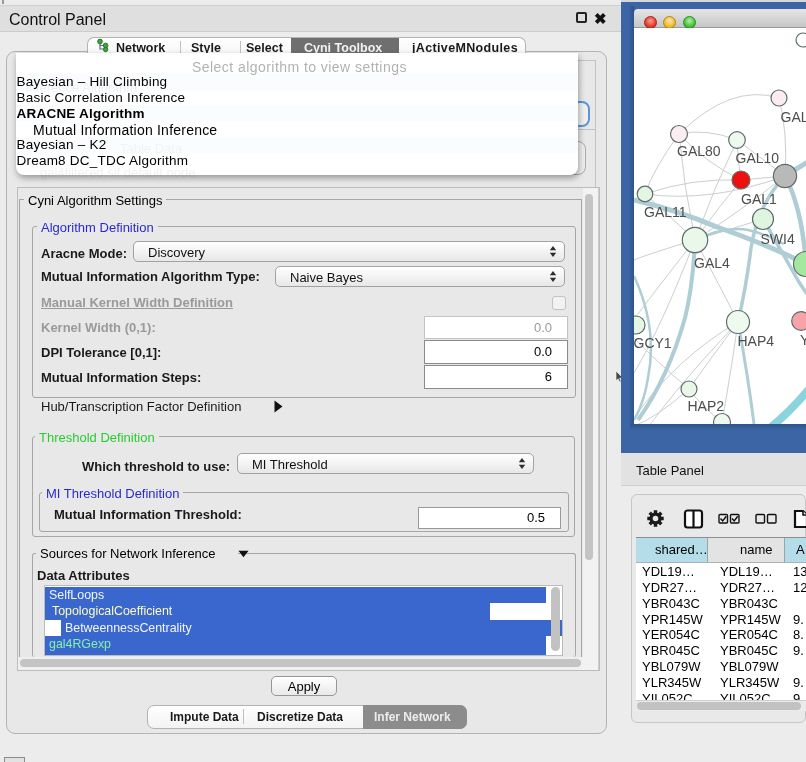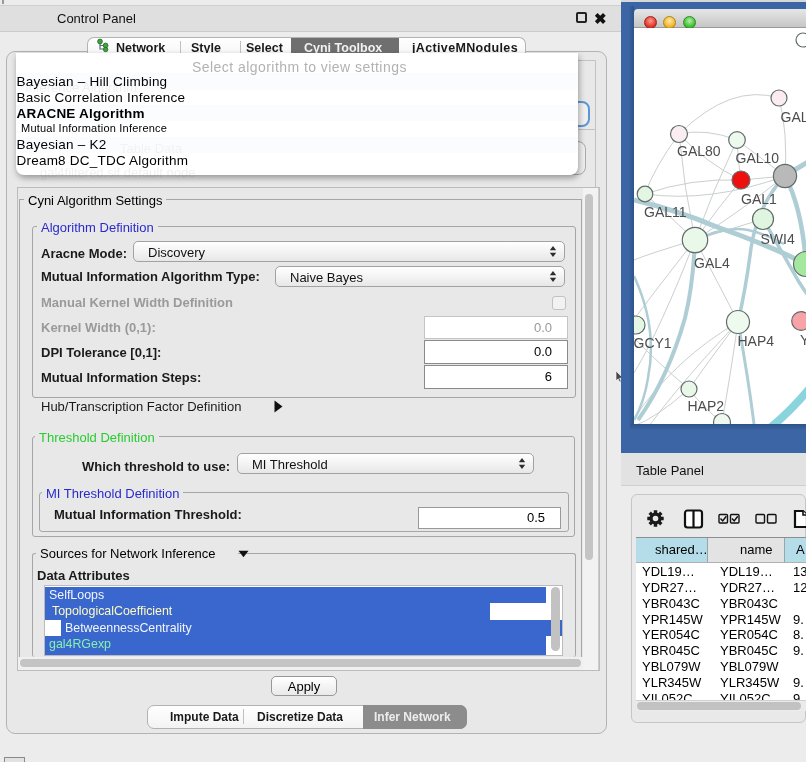--- a/index.html
+++ b/index.html
@@ -19,21 +19,21 @@
          font-size:13px;color:#111;box-sizing:border-box;}
   .combo .arr{position:absolute;right:7px;top:0;bottom:0;display:flex;flex-direction:column;
         justify-content:center;align-items:center;color:#444;}
   .arr svg{display:block;}
 </style>
 </head>
 <body>
 <div id="root">
 
   <div class="abs" style="left:0;top:5px;width:621px;height:27px;background:#e0dfdf;border-top:1px solid #cfcfcf;border-bottom:1px solid #cccccc;box-sizing:border-box;"></div>
-  <div class="abs" style="left:9px;top:11px;font-size:13px;color:#111;margin-left:48px;">Control Panel</div>
+  <div class="abs" style="left:9px;top:11px;font-size:16px;color:#111;">Control Panel</div>
   <div class="abs" style="left:2px;top:0;width:2px;height:4px;background:#9a9a9a;"></div>
 
   <div class="abs" style="left:576px;top:12px;width:11px;height:11px;border:2px solid #222;border-radius:2px;box-sizing:border-box;"></div>
   <div class="abs" style="left:594px;top:10px;font-size:15px;font-weight:bold;color:#111;">✖</div>
 
   <div class="abs" style="left:6px;top:51px;width:601px;height:683px;background:#e9e8e8;border:1px solid #b3b3b3;border-radius:9px;box-sizing:border-box;"></div>
 
   <div class="abs" style="left:87px;top:37px;width:439px;height:23px;background:linear-gradient(#ffffff,#f3f3f3);border:1px solid #b3b3b3;border-radius:7px 7px 0 0;border-bottom:none;box-sizing:border-box;"></div>
   <div class="abs" style="left:291px;top:38px;width:108px;height:22px;background:#6f6f6f;"></div>
 
@@ -78,21 +78,21 @@
   <div class="abs lbl b" style="left:41px;top:269px;">Mutual Information Algorithm Type:</div>
   <div class="combo" style="left:275px;top:266px;width:290px;height:21px;">
     <span style="position:absolute;left:14px;top:3px;">Naive Bayes</span>
     <span class="arr">
         <svg width="8" height="11" viewBox="0 0 8 11">
           <path d="M4 0 L7.2 4.2 L0.8 4.2 Z" fill="#2d2d2d"></path>
           <path d="M4 11 L7.2 6.8 L0.8 6.8 Z" fill="#2d2d2d"></path>
         </svg>
       </span>
   </div>
-  <div class="abs lbl b gray" style="left:41px;top:295px;">Manual Kernel Width Definition</div>
+  <div class="abs lbl b gray" style="left:41px;top:295px;text-decoration:underline;">Manual Kernel Width Definition</div>
   <div class="abs" style="left:552px;top:296px;width:12px;height:12px;border:1px solid #c2c2c2;border-radius:3px;background:#f2f2f2;"></div>
   <div class="abs lbl b gray" style="left:41px;top:320px;">Kernel Width (0,1):</div>
   <div class="field gray" style="left:424px;top:316px;width:144px;height:23px;border:1px solid #c4c4c4;line-height:21px;">0.0</div>
   <div class="abs lbl b" style="left:41px;top:345px;">DPI Tolerance [0,1]:</div>
   <div class="field" style="left:424px;top:340px;width:144px;height:24px;border:1px solid #8a8a8a;line-height:22px;">0.0</div>
   <div class="abs lbl b" style="left:41px;top:370px;">Mutual Information Steps:</div>
   <div class="field" style="left:424px;top:365px;width:144px;height:24px;border:1px solid #8a8a8a;line-height:22px;">6</div>
 
   <div class="abs lbl" style="left:41px;top:399px;">Hub/Transcription Factor Definition</div>
   <svg class="abs" style="left:273px;top:400px;" width="10" height="13" viewBox="0 0 10 13">
@@ -158,21 +158,21 @@
     <div style="position:absolute;left:0;top:20px;width:100%;height:17px;background:#fafcfe;"></div>
     <div style="position:absolute;left:0;top:52px;width:100%;height:16px;background:#fafcfe;"></div>
     <div style="position:absolute;left:0;top:84px;width:100%;height:16px;background:#fafcfe;"></div>
     <div style="position:absolute;left:9px;top:27px;font-size:13px;color:rgba(60,60,60,0.07);">Inference Algorithm</div>
     <div style="position:absolute;left:104px;top:88px;font-size:13px;color:rgba(60,60,60,0.05);">Table Data</div>
     <div style="position:absolute;left:24px;top:112px;font-size:13px;color:rgba(60,60,60,0.08);">gal4filtered.sif default node</div>
     <div style="position:absolute;left:176px;top:6px;font-size:14px;letter-spacing:0.45px;color:#b2b2b2;">Select algorithm to view settings</div>
     <div style="position:absolute;left:0.5px;top:21.4px;font-size:13.5px;letter-spacing:0.22px;color:#000;">Bayesian – Hill Climbing</div>
     <div style="position:absolute;left:0.5px;top:37.1px;font-size:13.5px;letter-spacing:0.22px;color:#000;">Basic Correlation Inference</div>
     <div style="position:absolute;left:0.5px;top:52.8px;font-size:13.5px;letter-spacing:0.22px;color:#000;font-weight:bold;">ARACNE Algorithm</div>
-    <div style="position:absolute;left:5px;top:68.5px;font-size:11px;letter-spacing:0.22px;color:#000;">Mutual Information Inference</div>
+    <div style="position:absolute;left:17px;top:68.5px;font-size:14px;letter-spacing:0.22px;color:#000;">Mutual Information Inference</div>
     <div style="position:absolute;left:0.5px;top:84.2px;font-size:13.5px;letter-spacing:0.22px;color:#000;">Bayesian – K2</div>
     <div style="position:absolute;left:0.5px;top:99.9px;font-size:13.5px;letter-spacing:0.22px;color:#000;">Dream8 DC_TDC Algorithm</div>
   </div>
 
   <div class="abs" style="left:621px;top:2px;width:185px;height:451px;background:#3b65a5;"></div>
   <div class="abs" style="left:621px;top:0;width:185px;height:2px;background:#d8d8d8;"></div>
 
   <div class="abs" style="left:626px;top:6px;width:8px;height:419px;background:linear-gradient(90deg,#3b65a5 30%,#2e5389);"></div>
   <div class="abs" style="left:630px;top:424px;width:176px;height:8px;background:linear-gradient(#2e5389,#3b65a5 80%);"></div>
 

